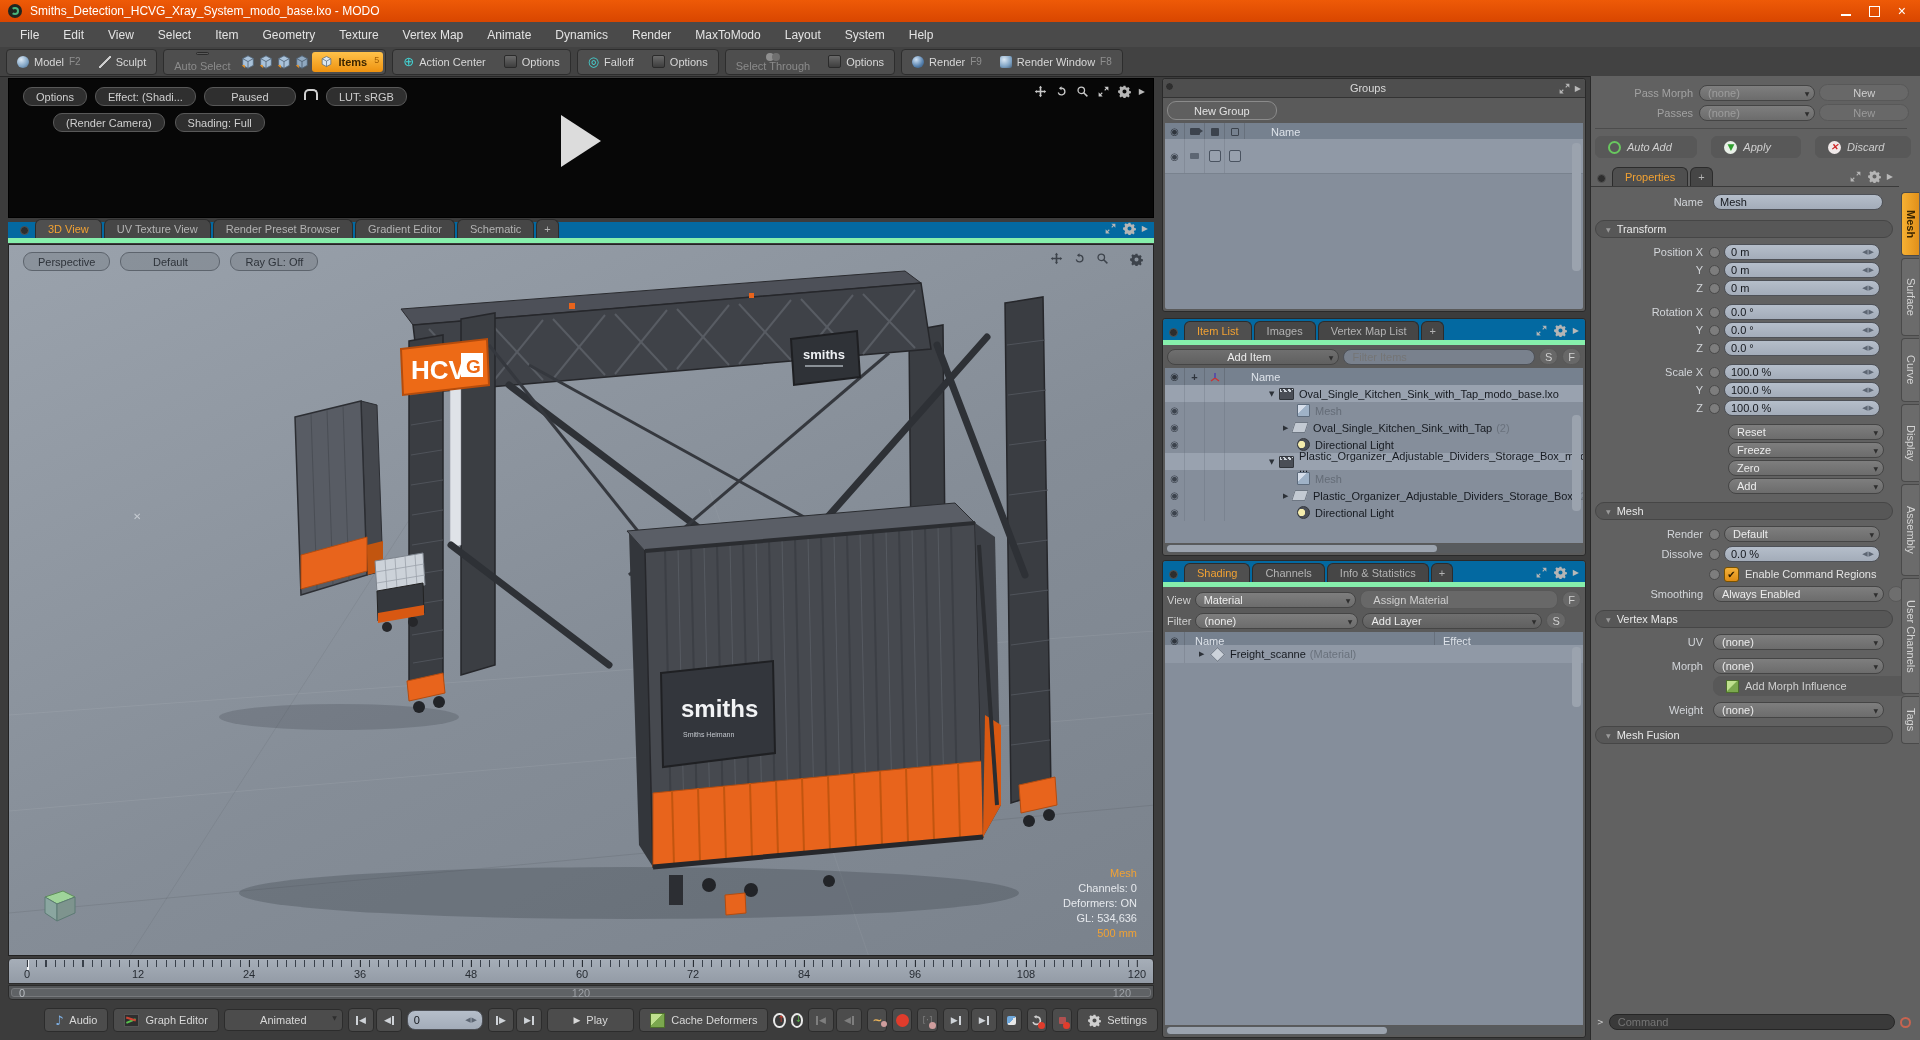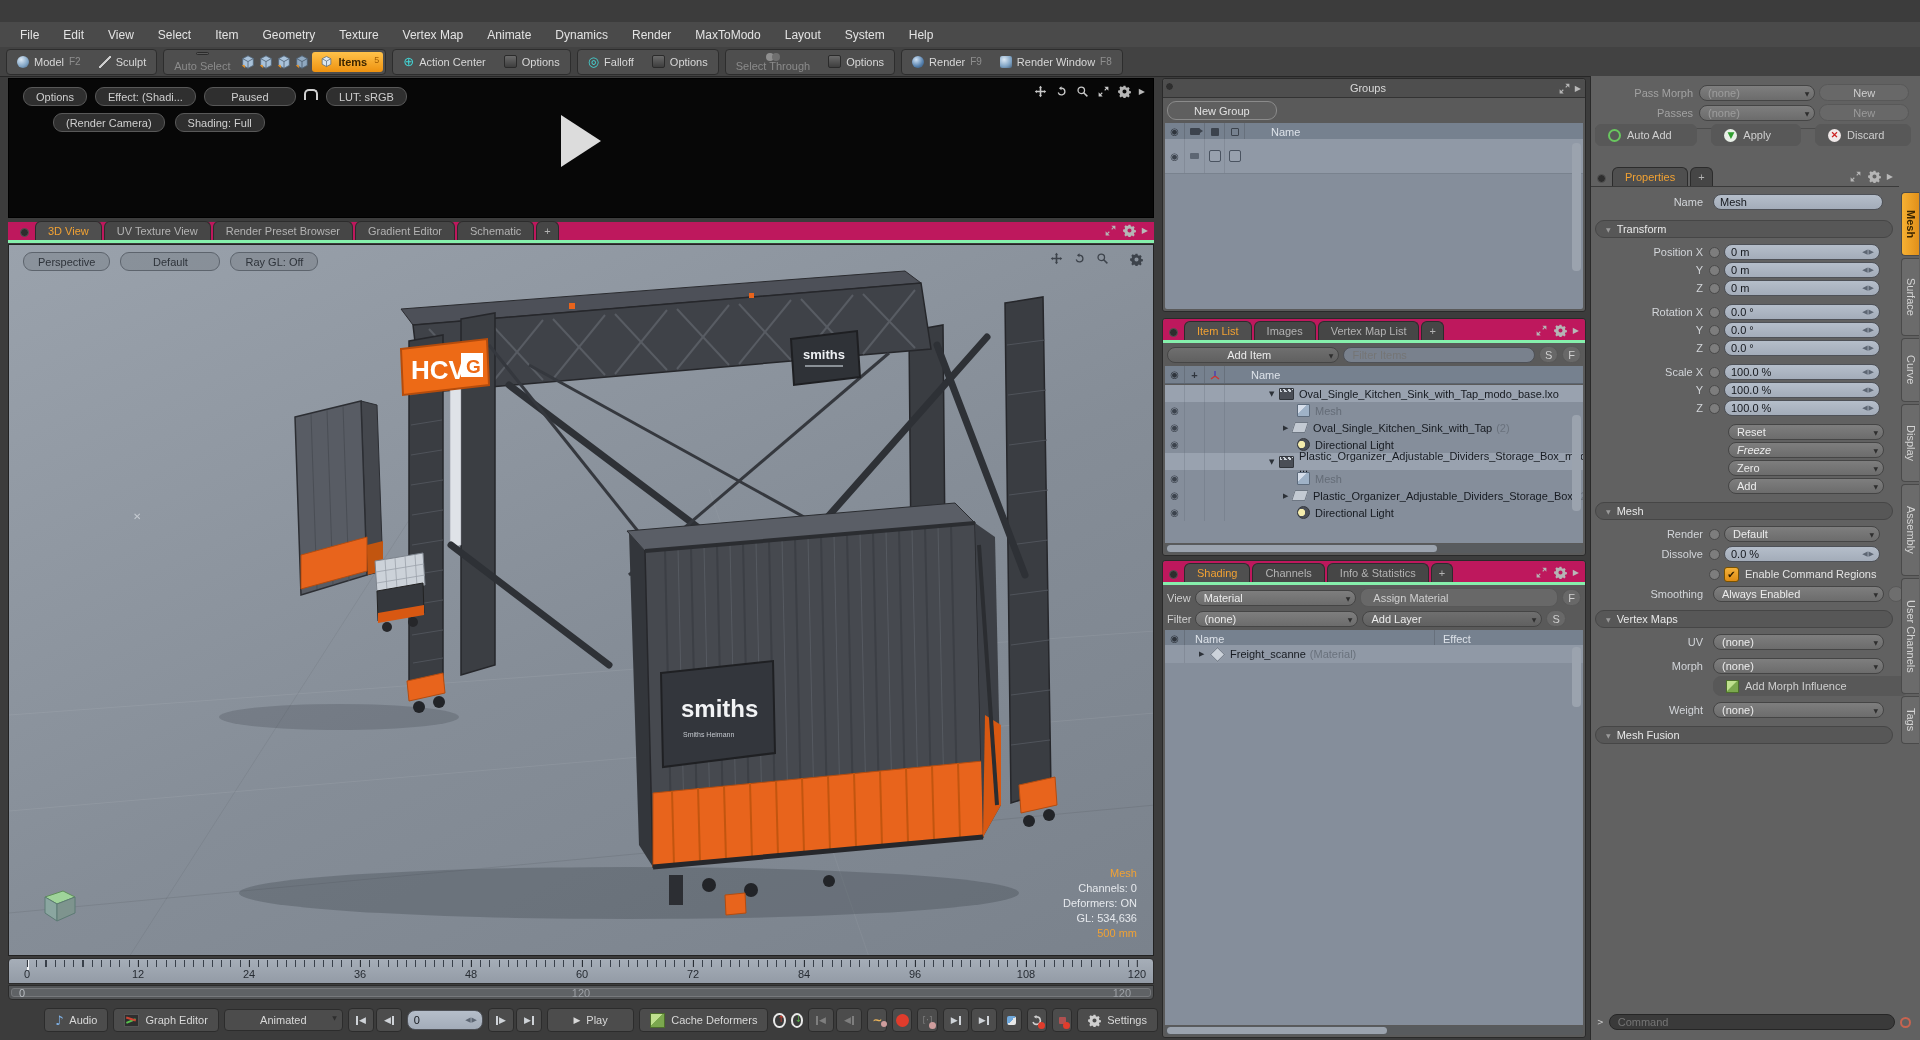--- a/index.html
+++ b/index.html
@@ -30,21 +30,21 @@
   .teal{color:#43d8d8;font-size:13px;line-height:11px;font-family:"DejaVu Sans",sans-serif;}
   .gray2c{width:14px;height:10px;position:relative;}
   .gray2c::before,.gray2c::after{content:"";position:absolute;width:8px;height:8px;border-radius:50%;background:#8f8f8f;top:1px;}
   .gray2c::after{left:6px;background:#6f6f6f;}
   .cubei{width:16px;height:16px;}
   
   .pill{display:inline-flex;align-items:center;justify-content:center;height:17px;padding:0 12px;background:#2f2f2f;border:1px solid #585858;border-radius:9px;color:#cfcfcf;white-space:nowrap;}
   .vpill{display:inline-flex;align-items:center;justify-content:center;height:17px;padding:0 14px;background:rgba(70,76,84,.18);border:1px solid #5d646d;border-radius:9px;color:#2e333a;white-space:nowrap;}
   .svgi{width:13px;height:13px;display:inline-block;vertical-align:middle;}
   .chev{color:#b9b9b9;font-size:8px;font-family:"DejaVu Sans",sans-serif;}
-  .tabrow{display:flex;align-items:flex-end;height:21px;background:#be185d;border-bottom:3px solid #86efac;padding-left:10px;gap:2px;}
+  .tabrow{display:flex;align-items:flex-end;height:21px;background:#0369a1;border-bottom:5px solid #86efac;padding-left:10px;gap:2px;}
   .tab{height:18px;display:flex;align-items:center;padding:0 12px;background:#464646;border:1px solid #2c2c2c;border-bottom:none;border-radius:6px 6px 0 0;color:#b3b3b3;white-space:nowrap;}
   .tab.on{background:#4f4f4f;color:#f2a233;}
   .tab.plus{padding:0 7px;}
   .panicons{margin-left:auto;display:flex;align-items:center;gap:6px;padding:0 6px 3px 0;}
   .paneldot{width:7px;height:7px;border-radius:50%;background:#2e2e2e;border:1px solid #555;margin:0 4px 3px 2px;}
   
   .fld{display:flex;align-items:center;height:16px;background:linear-gradient(#b5beca,#a3acb9);border:1px solid #4e5157;border-radius:8px;color:#14171c;padding:0 6px;box-sizing:border-box;position:relative;}
   .fld .adorn{position:absolute;right:4px;color:#5d6673;font-size:7px;letter-spacing:1px;font-family:"DejaVu Sans",sans-serif;}
   .drop{display:flex;align-items:center;height:16px;background:linear-gradient(#7e7e7e,#6c6c6c);border:1px solid #454545;border-radius:8px;color:#ececec;padding:0 16px 0 8px;box-sizing:border-box;position:relative;white-space:nowrap;}
   .drop::after{content:"▼";position:absolute;right:5px;top:4px;font-size:6px;color:#2e2e2e;font-family:"DejaVu Sans",sans-serif;}
@@ -111,20 +111,29 @@
   .vp{position:absolute;left:8px;top:244px;width:1146px;height:712px;background:linear-gradient(155deg,#9aa2ac 0%,#858d97 55%,#7a828c 100%);border:1px solid #222;box-sizing:border-box;overflow:hidden;}
   .vp-info{position:absolute;right:16px;bottom:14px;text-align:right;color:#e6e9ed;line-height:15px;font-size:11px;}
   .vp-info .hl{color:#f2a233;}
   .xmark{position:absolute;color:rgba(240,244,248,.55);font-size:10px;font-family:"DejaVu Sans",sans-serif;}
 </style>
 </head>
 <body>
 
 <div id="app">
 
+  <div class="titlebar">
+    <div class="logo"></div>
+    <div class="title-text">Smiths_Detection_HCVG_Xray_System_modo_base.lxo - MODO</div>
+    <div class="wbtns">
+      <div class="wmin"></div>
+      <div class="wmax"></div>
+      <div class="wclose">×</div>
+    </div>
+  </div>
 
   <div class="menubar">
     <span>File</span>
     <span>Edit</span>
     <span>View</span>
     <span>Select</span>
     <span>Item</span>
     <span>Geometry</span>
     <span>Texture</span>
     <span>Vertex Map</span>
@@ -834,21 +843,21 @@
       <span class="rlbl" style="width:106px;text-align:right;padding-right:6px;">Pass Morph</span>
       <span class="drop dim" style="width:120px;">(none)</span>
       <span class="pill" style="width:66px;height:15px;background:#686868;margin-left:4px;">New</span>
     </div>
     <div class="abs" style="left:0;top:28px;width:318px;display:flex;align-items:center;">
       <span class="rlbl" style="width:106px;text-align:right;padding-right:6px;">Passes</span>
       <span class="drop dim" style="width:120px;">(none)</span>
       <span class="pill" style="width:66px;height:15px;background:#686868;color:#9b9b9b;margin-left:4px;">New</span>
     </div>
     <div class="abs" style="left:4px;top:52px;width:312px;height:1px;background:#4c4c4c;"></div>
-    <div class="abs" style="left:4px;top:48px;width:316px;display:flex;gap:14px;">
+    <div class="abs" style="left:4px;top:60px;width:316px;display:flex;gap:14px;font-style:italic;">
       <span class="pill" style="flex:1.2;height:20px;background:#585858;justify-content:flex-start;gap:6px;border-radius:6px;">
           <span class="greenring"></span>
           <span>Auto Add</span>
         </span>
       <span class="pill" style="flex:1;height:20px;background:#585858;justify-content:flex-start;gap:6px;border-radius:6px;">
           <span class="gdown">▼</span>
           <span>Apply</span>
         </span>
       <span class="pill" style="flex:1.1;height:20px;background:#585858;justify-content:flex-start;gap:6px;border-radius:6px;">
           <span class="rx">✕</span>
@@ -953,21 +962,21 @@
           <span>100.0 %</span>
           <span class="adorn">◀▶</span>
         </span>
       </div>
 
     <div class="prow" style="top:348px;">
         <span class="lbl"></span>
         <span style="width:15px;"></span>
         <span class="drop" style="width:156px;">Reset</span>
       </div>
-    <div class="prow" style="top:366px;font-style:italic;">
+    <div class="prow" style="top:366px;">
         <span class="lbl"></span>
         <span style="width:15px;"></span>
         <span class="drop" style="width:156px;">Freeze</span>
       </div>
     <div class="prow" style="top:384px;">
         <span class="lbl"></span>
         <span style="width:15px;"></span>
         <span class="drop" style="width:156px;">Zero</span>
       </div>
     <div class="prow" style="top:402px;">

